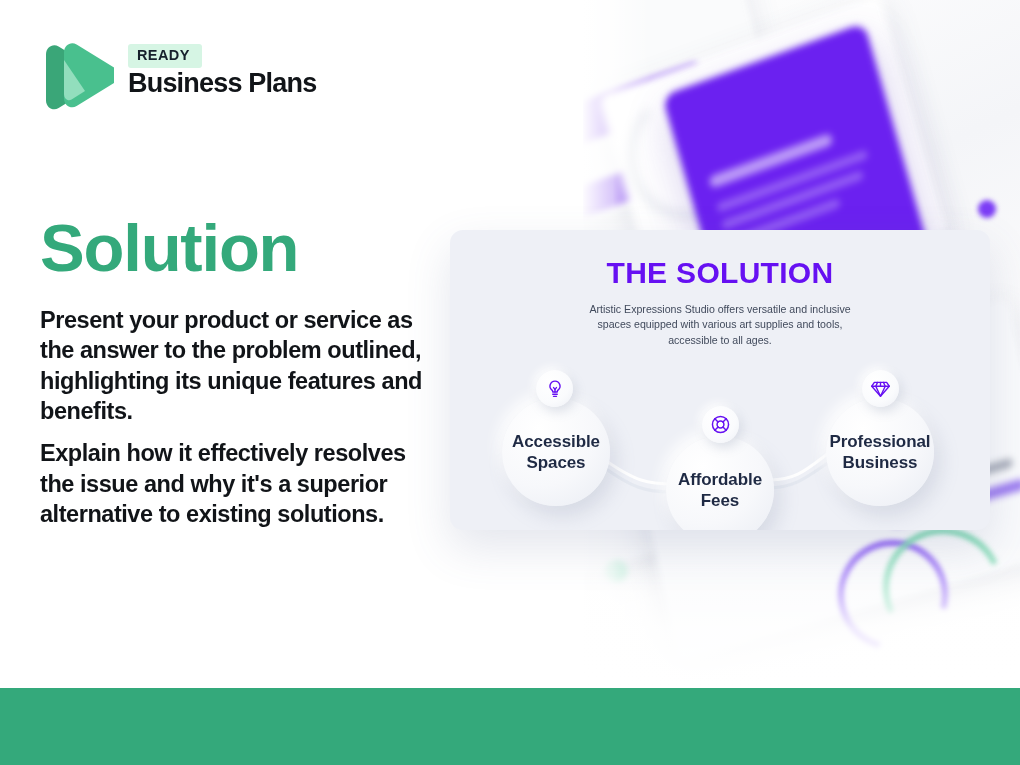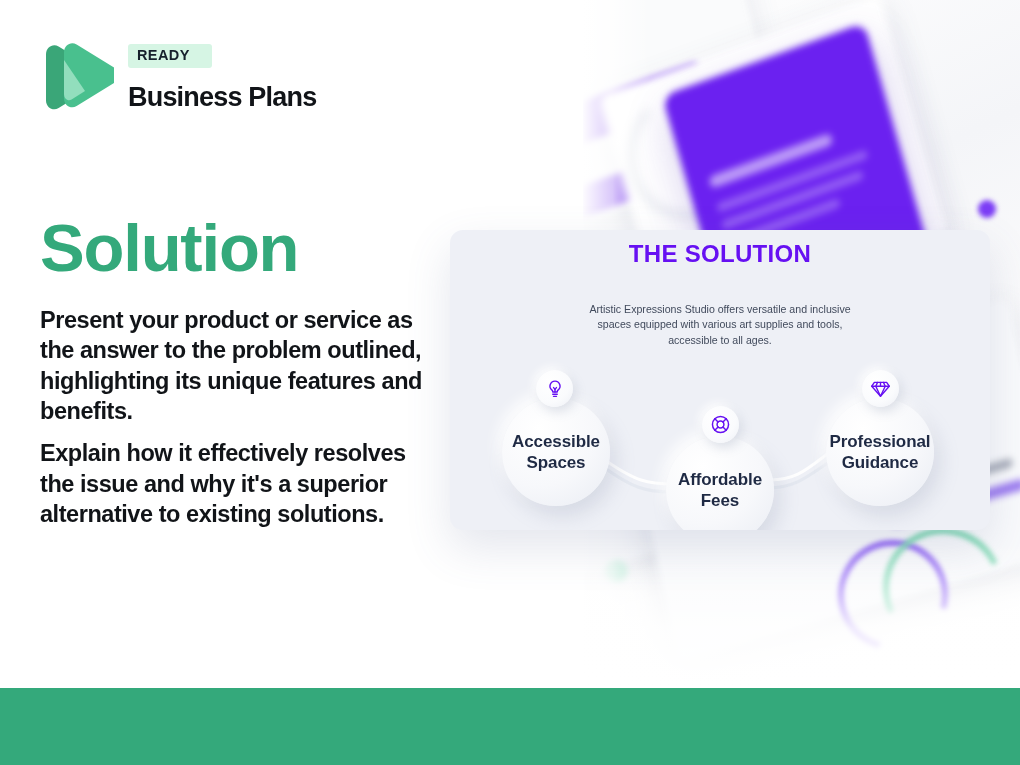--- a/index.html
+++ b/index.html
@@ -48,27 +48,27 @@
 
   .brand-text { padding-top: 6px; }
 
   .ready-badge {
     display: inline-block;
     background: #d6f5e4;
     color: #16202c;
     font-size: 14.5px;
     font-weight: bold;
     letter-spacing: 0.4px;
-    padding: 4px 22px 5px 9px;
+    padding: 4px 12px 5px 9px;
     border-radius: 3px;
     line-height: 1;
   }
 
   .brand-name {
-    margin-top: 15px;
+    margin-top: 1px;
     font-size: 27px;
     font-weight: bold;
     color: #111418;
     letter-spacing: -0.8px;
     line-height: 1.05;
     white-space: nowrap;
   }
 
   .headline {
     position: absolute;
@@ -232,23 +232,23 @@
     background: #eef0f6;
     border-radius: 13px;
     box-shadow: 0 18px 45px rgba(90,100,140,0.16);
     z-index: 30;
     overflow: hidden;
   }
 
   .card-title {
     position: absolute;
     left: 0; right: 0;
-    top: 12px;
+    top: 28px;
     text-align: center;
-    font-size: 24px;
+    font-size: 30px;
     font-weight: bold;
     color: #6610f2;
     letter-spacing: 0.3px;
     line-height: 1;
   }
 
   .card-desc {
     position: absolute;
     left: 50%;
     transform: translateX(-50%);
@@ -442,21 +442,21 @@
         <svg width="21" height="21" viewBox="0 0 24 24" fill="none" stroke="#6610f2" stroke-width="1.6" stroke-linecap="round" stroke-linejoin="round">
           <path d="M5 5h14l3 4.4-10 11.4L2 9.4 5 5z"></path>
           <path d="M2 9.4h20"></path>
           <path d="M8.6 5l-2 4.4 5.4 11.4 5.4-11.4-2-4.4"></path>
           <path d="M12 5v4.4"></path>
         </svg>
       </div>
       <div class="bubble b3">
         <div class="bubble-label">
           <span>Professional</span><br>
-          <span>Guidance</span>
+          <span>Business</span>
         </div>
       </div>
 
     </div>
   </div>
 
   <div class="footer-bar"></div>
 
 </div>
 

